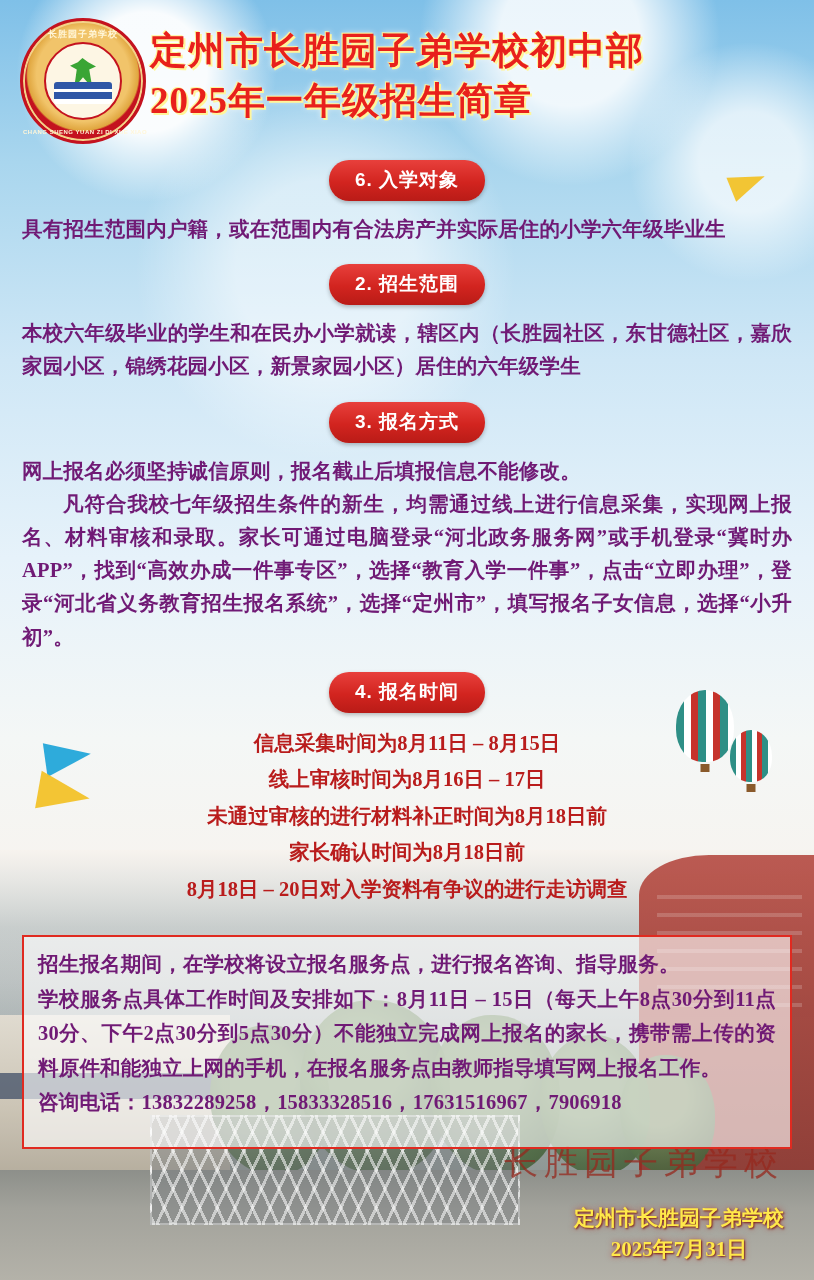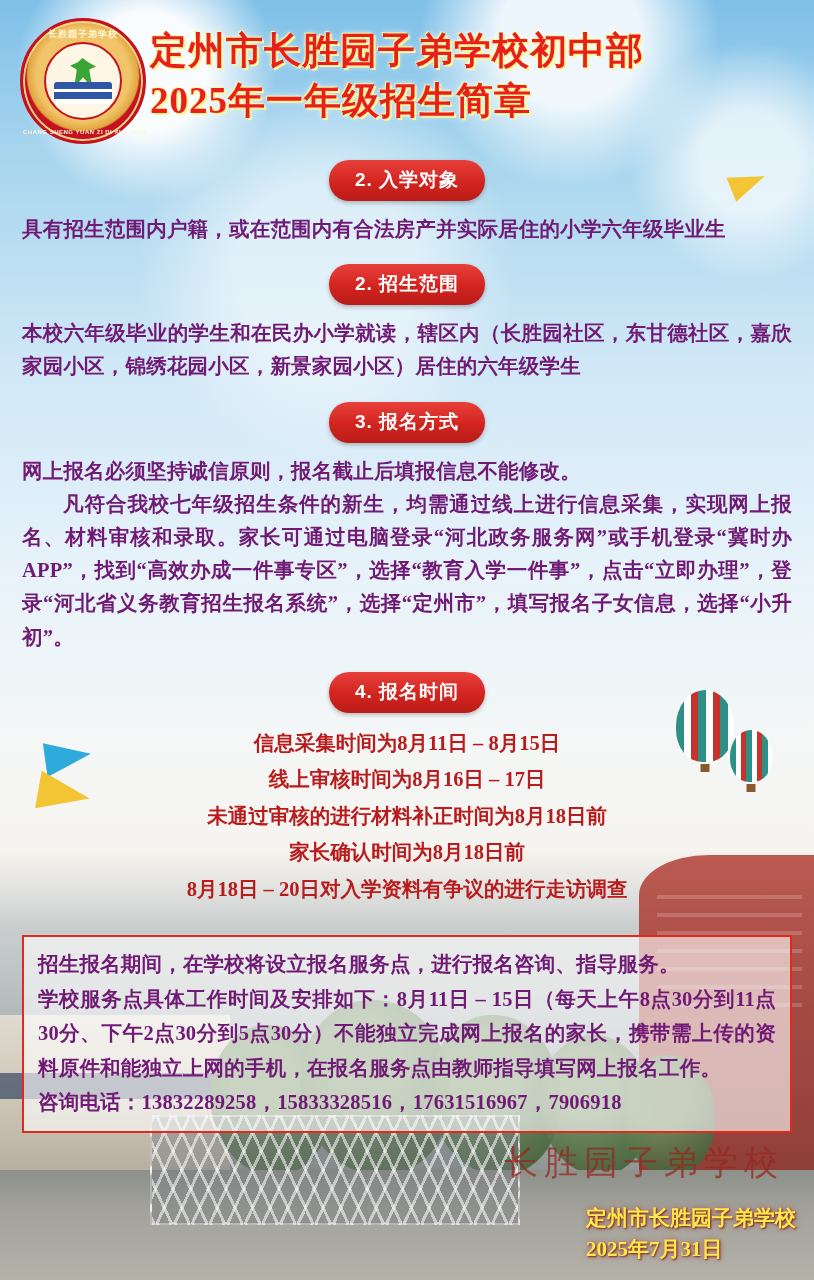--- a/index.html
+++ b/index.html
@@ -220,29 +220,29 @@
     font-size: 20.5px;
     line-height: 1.78;
     color: #b91c1c;
   }
 
   
   .redbox {
     margin: 10px 0 13px;
     border: 2.5px solid #e02a20;
     background: rgba(255,255,255,0.62);
-    padding: 10px 14px 12px;
+    padding: 10px 14px 28px;
   }
   .redbox .para { font-size: 20.5px; line-height: 1.68; }
 
   
   .sign {
     position: absolute;
-    right: 18px; bottom: 16px;
-    text-align: left;
+    right: 30px; bottom: 16px;
+    text-align: center;
     color: #ffe94a;
     font-family: "Liberation Serif", serif;
     font-weight: bold;
     font-size: 21px;
     line-height: 1.45;
     text-shadow: 1px 1px 2px rgba(120,20,10,.9), 0 0 6px rgba(180,30,20,.6);
   }
 
   
   .plane {
@@ -331,21 +331,21 @@
   </div>
 
   <div class="title-block">
     <div class="title-line">定州市长胜园子弟学校初中部</div>
     <div class="title-line">2025年一年级招生简章</div>
   </div>
 
   <div class="content" style="top:160px;">
 
     <div class="pill-wrap">
-      <span class="pill">2. 入学对象</span>
+      <span class="pill">6. 入学对象</span>
     </div>
     <div class="spacer-s"></div>
     <div class="para">具有招生范围内户籍，或在范围内有合法房产并实际居住的小学六年级毕业生</div>
 
     <div class="spacer-m"></div>
 
     <div class="pill-wrap">
       <span class="pill">2. 招生范围</span>
     </div>
     <div class="spacer-s"></div>

